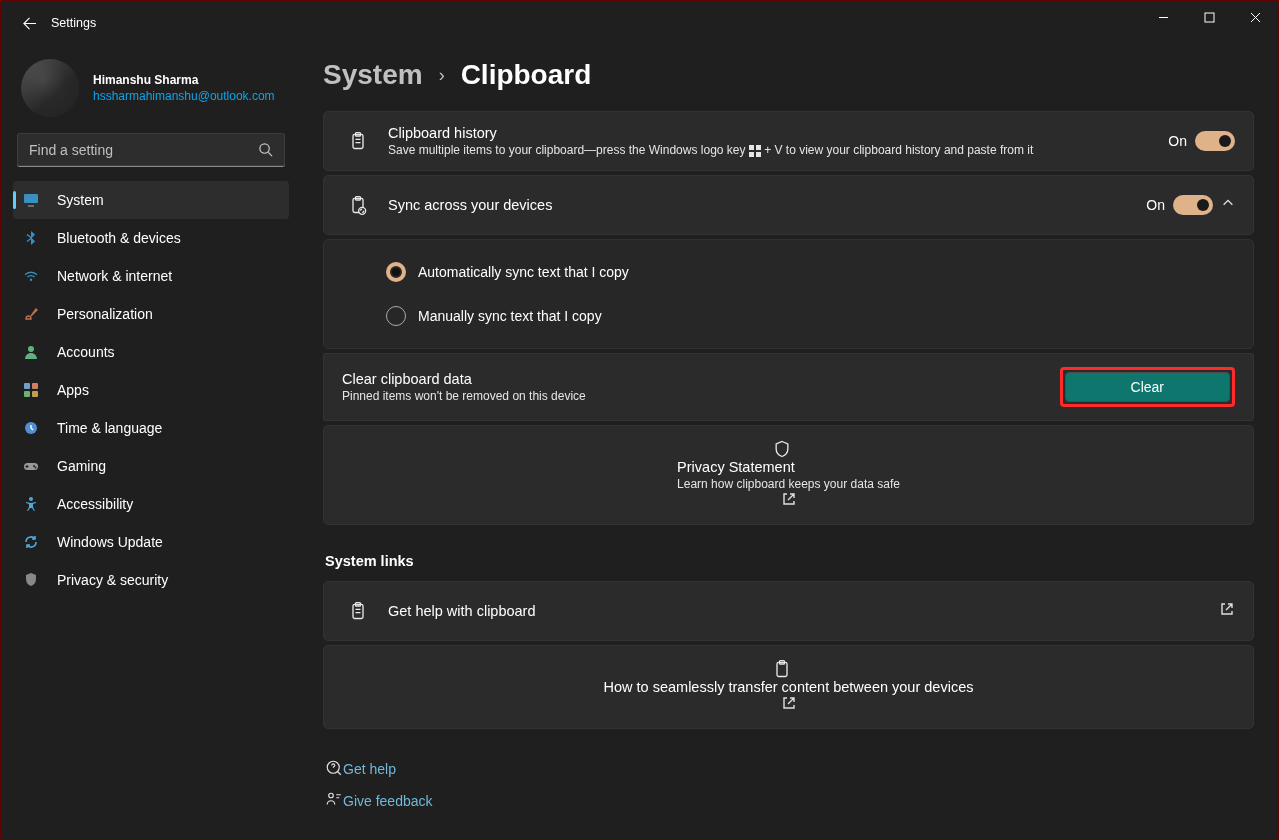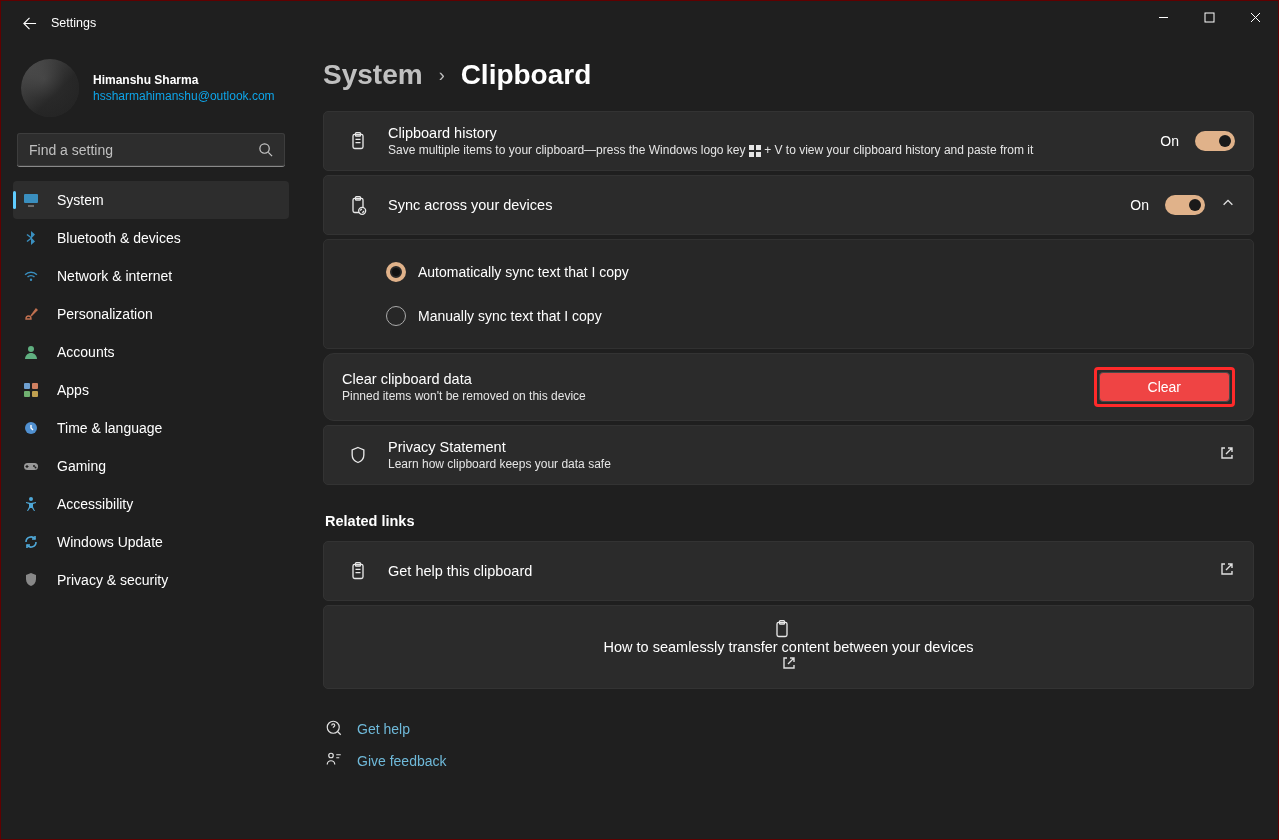--- a/index.html
+++ b/index.html
@@ -62,51 +62,51 @@
   .card {
     background:#2b2b2b; border-radius:5px; margin-bottom:4px;
     display:flex; align-items:center; padding:13px 18px; min-height:60px;
     border:1px solid #333;
   }
   .card-icon { width:32px; display:flex; justify-content:center; margin-right:14px; color:#e8e8e8;}
   .card-icon svg{width:20px;height:20px;}
   .card-text { flex:1;}
   .card-title { font-size:14.5px; font-weight:400;}
   .card-sub { font-size:12px; color:#e5e5e5; margin-top:2px;}
-  .card-right { display:flex; align-items:center; gap:16px;}
+  .card-right { display:flex; align-items:center; gap:8px;}
   .state-label { font-size:14px;}
   
   .toggle {
     width:40px; height:20px; border-radius:10px; position:relative;
   }
   .toggle.on { background:#e0b28a;}
   .toggle-thumb { position:absolute; width:12px; height:12px; border-radius:50%; top:4px;}
   .toggle.on .toggle-thumb { right:4px; background:#1a1a1a;}
   .expand-chev{ color:#e0e0e0; }
   
   .subpanel { background:#272727; border-radius:5px; padding:10px 18px 10px 62px; margin-bottom:4px; border:1px solid #313131;}
   .radio-row { display:flex; align-items:center; height:44px; gap:12px; font-size:14px;}
   .radio {
     width:20px; height:20px; border-radius:50%; border:1.5px solid #aaa; display:flex;
     align-items:center; justify-content:center;
   }
   .radio.selected { border:4px solid #e0b28a;}
   .radio.selected::after{content:"";width:8px;height:8px;border-radius:50%;background:#111;}
   
-  .clear-card { background:#2b2b2b; border-radius:11px; margin-bottom:4px; display:flex; align-items:center; padding:13px 18px; min-height:60px; border:1px solid #333;}
+  .clear-card { background:#2b2b2b; border-radius:2px; margin-bottom:4px; display:flex; align-items:center; padding:13px 18px; min-height:60px; border:1px solid #333;}
   .clear-btn {
-    padding:6px 48px; background:#ef4444; border:1px solid #4a4a4a; border-radius:4px;
+    padding:6px 65px; background:#0f766e; border:1px solid #4a4a4a; border-radius:4px;
     color:#fff; font-size:14px; cursor:default;
   }
   .clear-highlight { border:3px solid #ff2a2a; border-radius:4px; padding:2px;}
   
   .related-heading { margin:28px 0 12px 2px; font-size:14.5px; font-weight:600;}
   .link-icon { color:#e0e0e0;}
   .bottom-links { margin-top:24px; padding-left:2px;}
-  .blink { display:flex; align-items:center; gap:14px; font-size:14px; color:#6fb9d9; height:32px;}
+  .blink { display:flex; align-items:center; font-size:14px; color:#6fb9d9; height:32px;}
   .blink-icon { color:#e0e0e0;}
   .win-key {
      display:inline-flex;width:12px;height:12px;justify-content:center;vertical-align:middle;
   }
 </style>
 </head>
 <body>
 
 <div class="titlebar">
   <div class="back-btn">
@@ -331,51 +331,51 @@
     <div class="clear-card">
       <div class="card-text" style="padding-left:0;">
         <div class="card-title">Clear clipboard data</div>
         <div class="card-sub">Pinned items won't be removed on this device</div>
       </div>
       <div class="clear-highlight">
         <button class="clear-btn">Clear</button>
       </div>
     </div>
 
-    <div class="card" style="margin-top:4px;">
+    <div class="card" style="margin-top:4px;flex-direction:column;">
       <div class="card-icon">
         <svg viewBox="0 0 24 24" fill="none" stroke="currentColor" stroke-width="1.6">
             <path d="M12 3 L19 6 V12 C19 16 16 19.5 12 21 C8 19.5 5 16 5 12 V6 Z"></path>
           </svg>
       </div>
       <div class="card-text">
         <div class="card-title">Privacy Statement</div>
         <div class="card-sub">Learn how clipboard keeps your data safe</div>
       </div>
       <div class="card-right">
         <span class="link-icon">
           <svg width="16" height="16" viewBox="0 0 16 16" fill="none" stroke="currentColor" stroke-width="1.4">
               <path d="M6 3H3v10h10v-3M9 3h4v4M13 3 7 9"></path>
             </svg>
         </span>
       </div>
     </div>
 
-    <div class="related-heading">Related links</div>
+    <div class="related-heading">System links</div>
 
     <div class="card">
       <div class="card-icon">
         <svg viewBox="0 0 24 24" fill="none" stroke="currentColor" stroke-width="1.6">
             <rect x="6" y="4" width="12" height="17" rx="2"></rect>
             <rect x="9" y="2" width="6" height="4" rx="1"></rect>
             <path d="M9 10h6M9 14h6"></path>
           </svg>
       </div>
       <div class="card-text">
-        <div class="card-title">Get help this clipboard</div>
+        <div class="card-title">Get help with clipboard</div>
       </div>
       <div class="card-right">
         <span class="link-icon">
           <svg width="16" height="16" viewBox="0 0 16 16" fill="none" stroke="currentColor" stroke-width="1.4">
               <path d="M6 3H3v10h10v-3M9 3h4v4M13 3 7 9"></path>
             </svg>
         </span>
       </div>
     </div>
 

